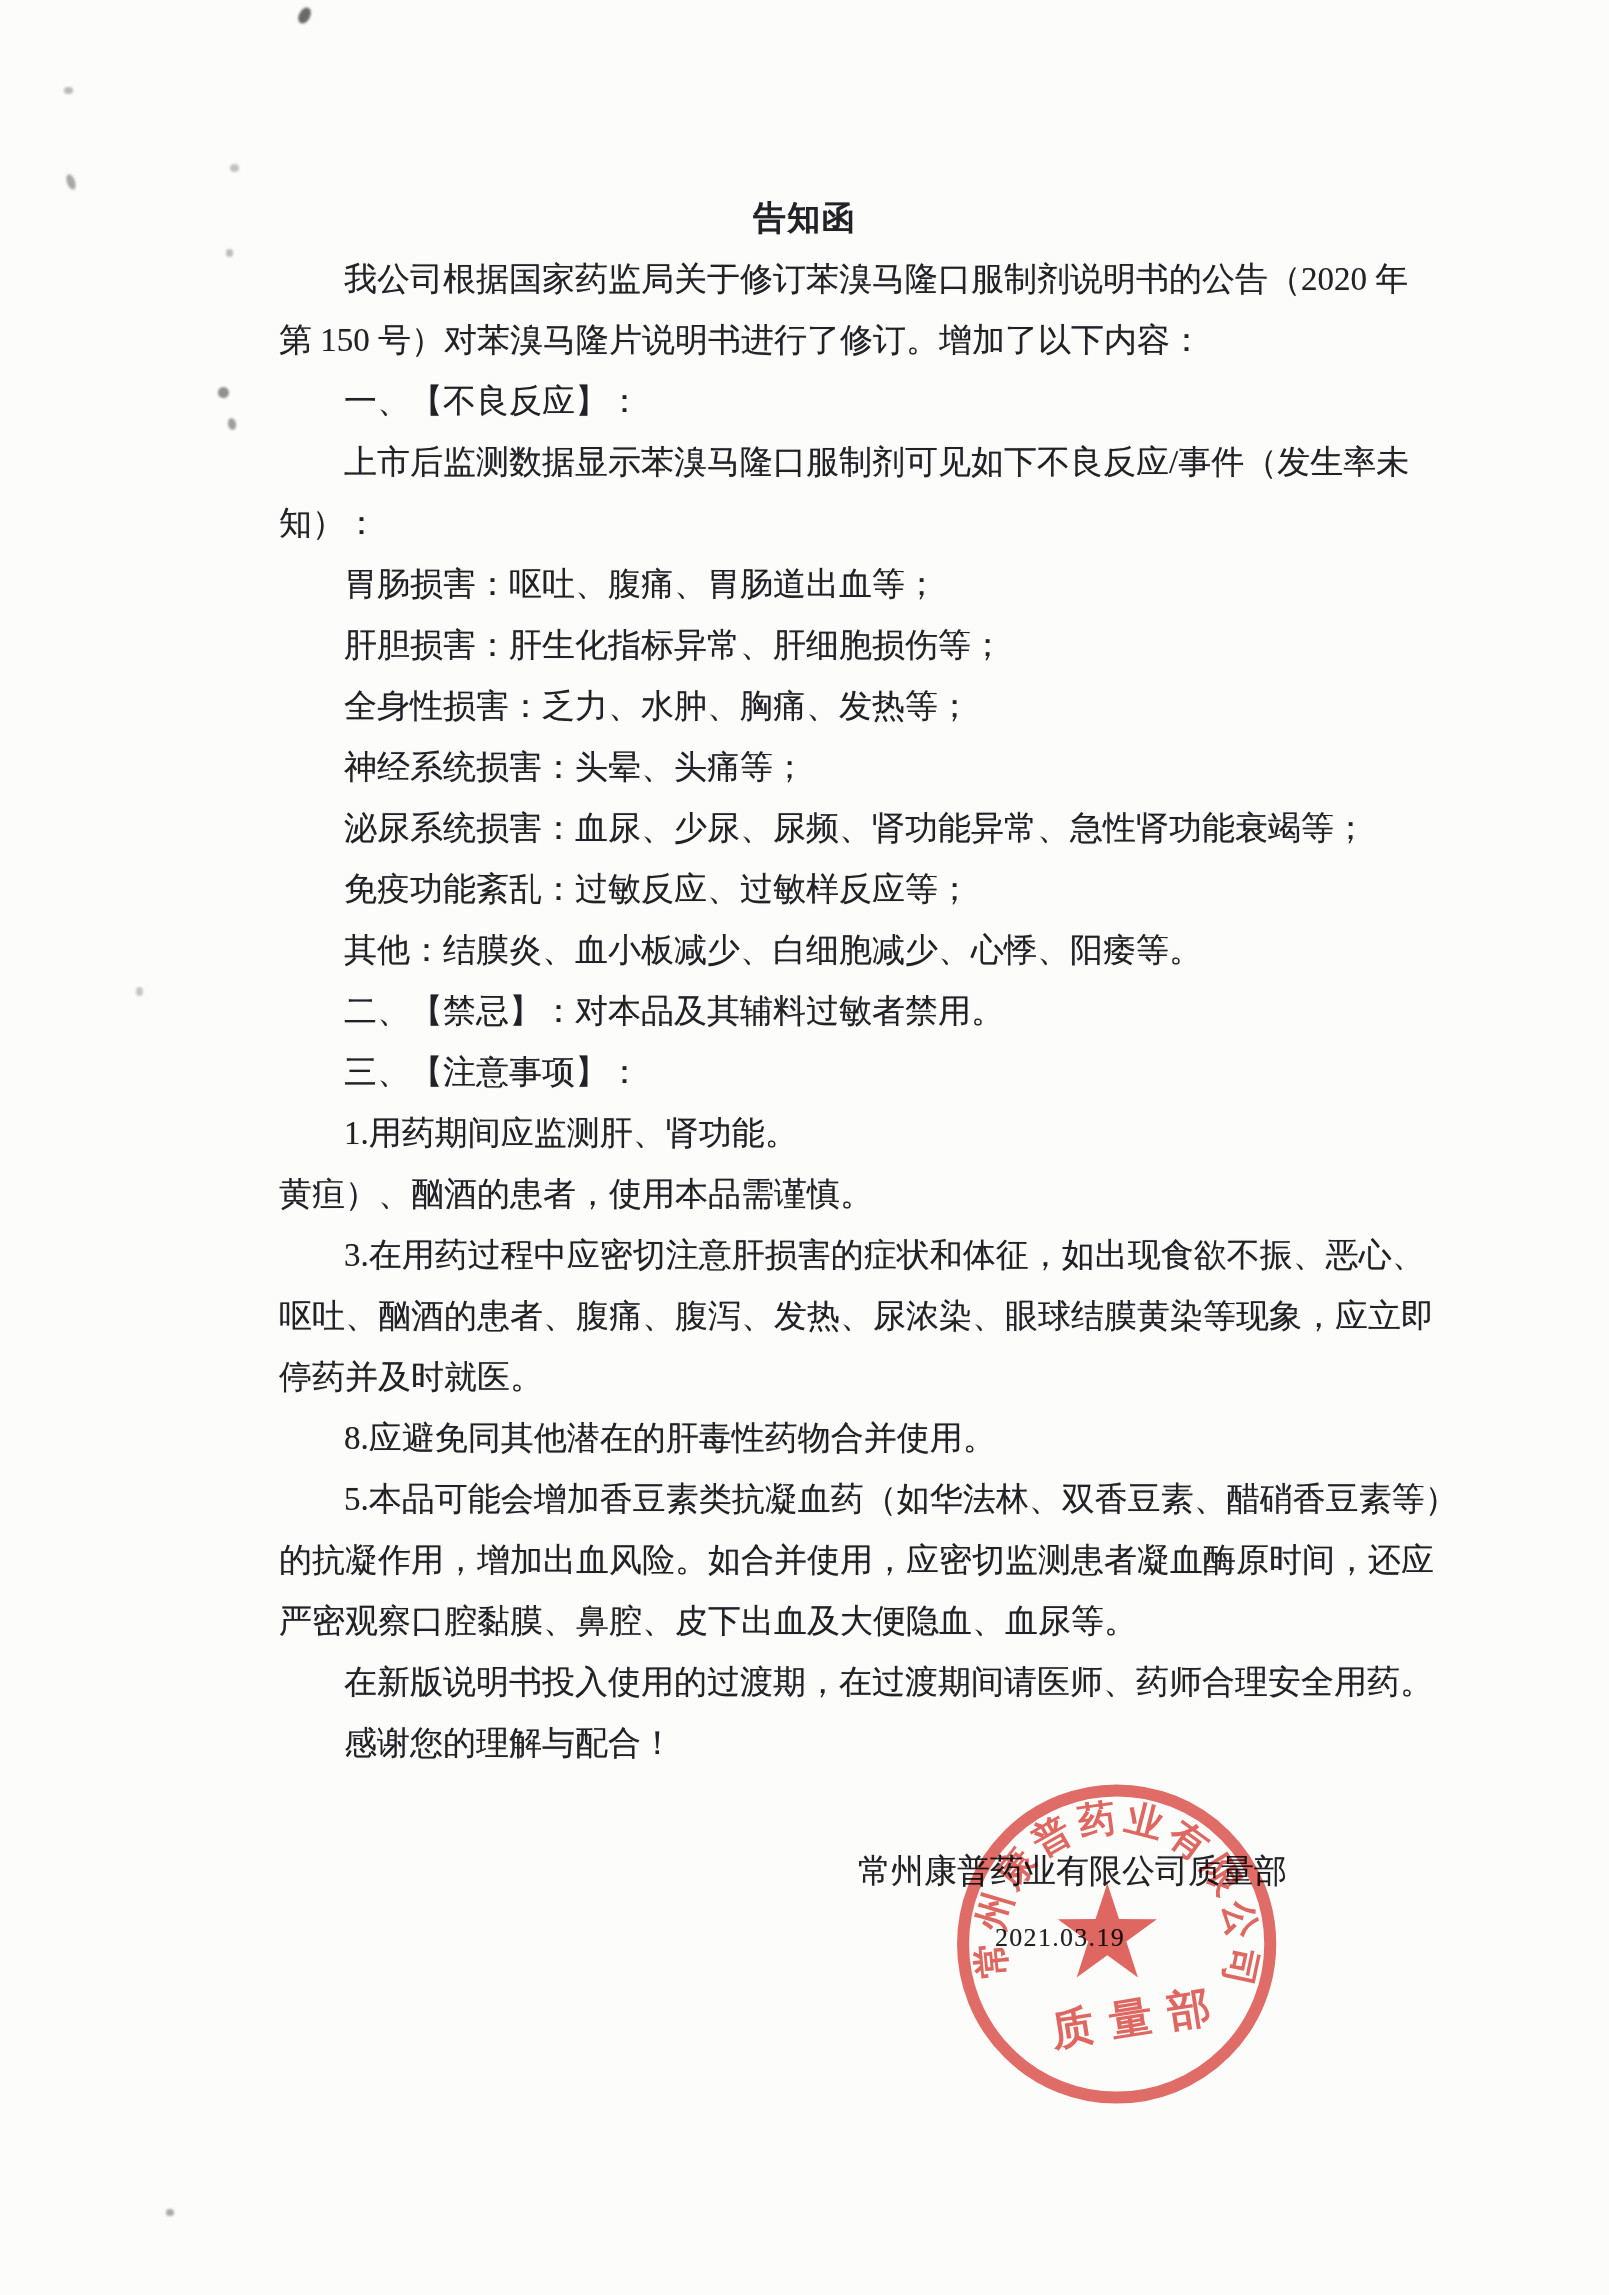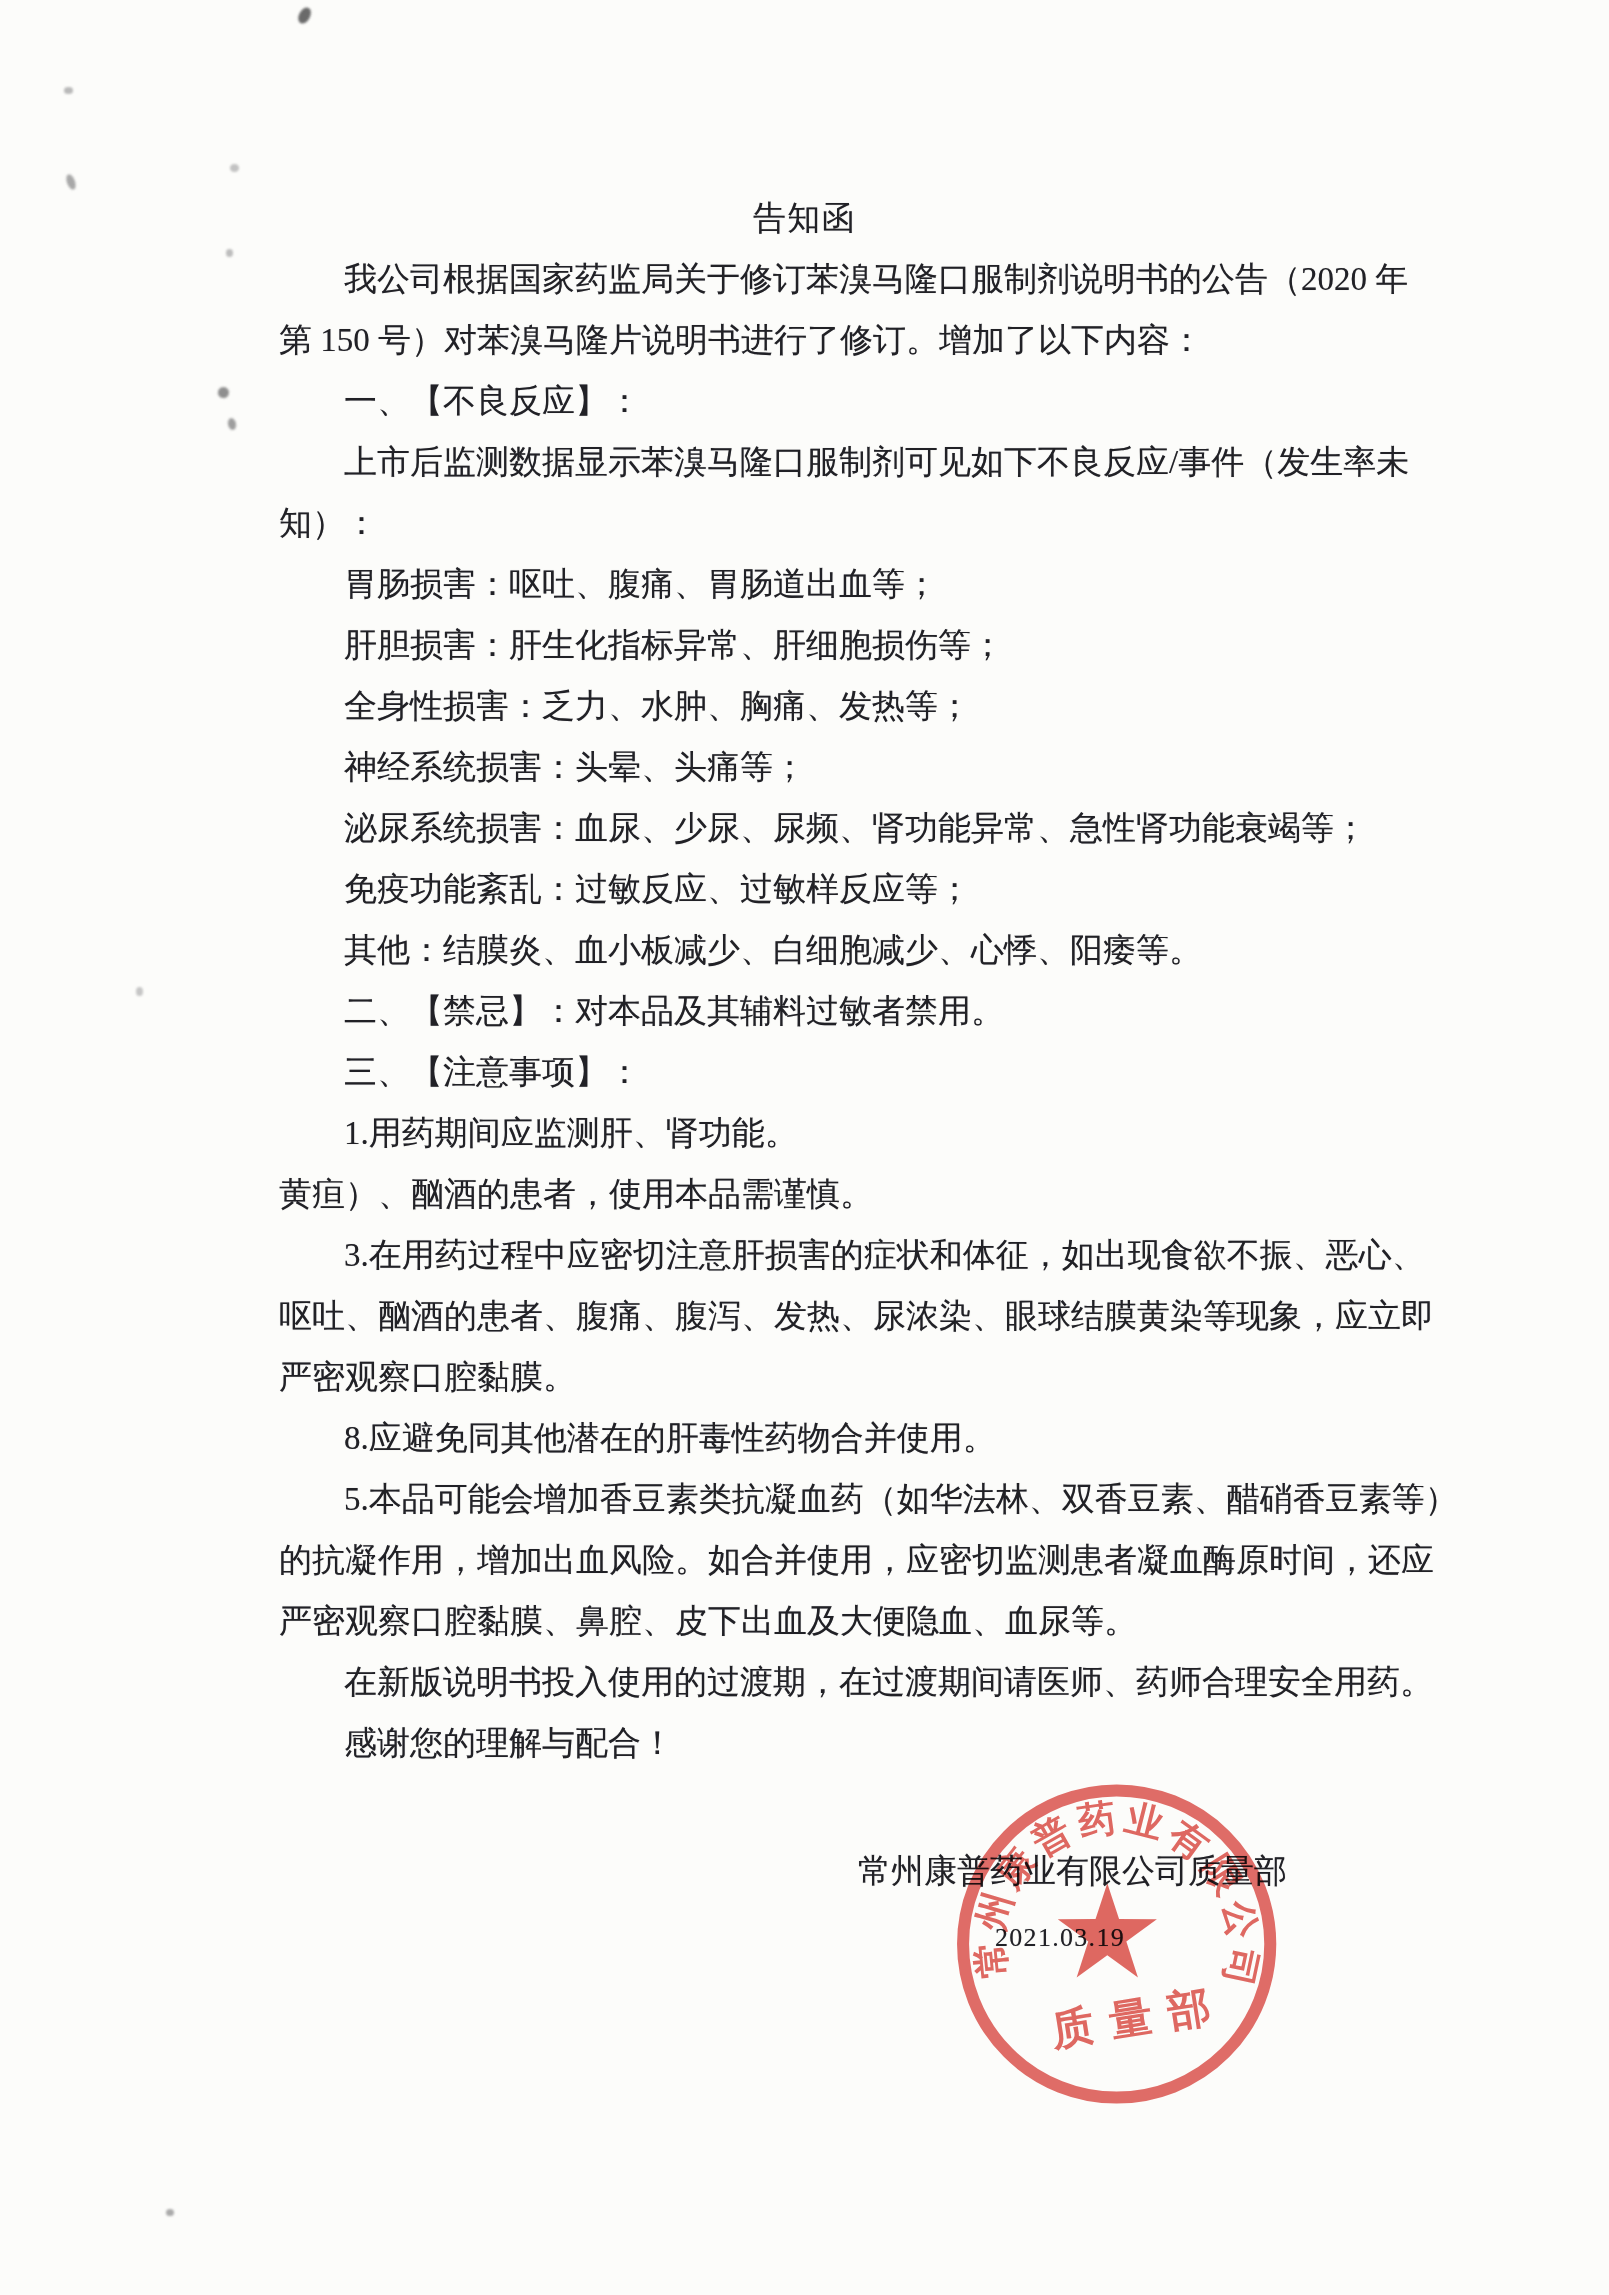--- a/index.html
+++ b/index.html
@@ -17,21 +17,21 @@
     color: #212126;
   }
   .title {
     position: absolute;
     top: 188px; left: 0;
     width: 1609px;
     height: 61px;
     line-height: 61px;
     text-align: center;
     font-size: 33px;
-    font-weight: 400;
+    font-weight: 700;
     letter-spacing: 1.3px;
     text-shadow: 0 0 0.7px rgba(30,30,40,.45);
   }
   .body-text {
     position: absolute;
     top: 249px; left: 237px;
     width: 1136px;
     margin-left: 42px;
   }
   .ln {
@@ -114,21 +114,21 @@
     <div class="ln ind">神经系统损害：头晕、头痛等；</div>
     <div class="ln ind">泌尿系统损害：血尿、少尿、尿频、肾功能异常、急性肾功能衰竭等；</div>
     <div class="ln ind">免疫功能紊乱：过敏反应、过敏样反应等；</div>
     <div class="ln ind">其他：结膜炎、血小板减少、白细胞减少、心悸、阳痿等。</div>
     <div class="ln ind">二、【禁忌】：对本品及其辅料过敏者禁用。</div>
     <div class="ln ind">三、【注意事项】：</div>
     <div class="ln ind">1.用药期间应监测肝、肾功能。</div>
     <div class="ln">黄疸）、酗酒的患者，使用本品需谨慎。</div>
     <div class="ln ind">3.在用药过程中应密切注意肝损害的症状和体征，如出现食欲不振、恶心、</div>
     <div class="ln">呕吐、酗酒的患者、腹痛、腹泻、发热、尿浓染、眼球结膜黄染等现象，应立即</div>
-    <div class="ln">严密观察口腔黏膜。</div>
+    <div class="ln">停药并及时就医。</div>
     <div class="ln ind">8.应避免同其他潜在的肝毒性药物合并使用。</div>
     <div class="ln ind">5.本品可能会增加香豆素类抗凝血药（如华法林、双香豆素、醋硝香豆素等）</div>
     <div class="ln">的抗凝作用，增加出血风险。如合并使用，应密切监测患者凝血酶原时间，还应</div>
     <div class="ln">严密观察口腔黏膜、鼻腔、皮下出血及大便隐血、血尿等。</div>
     <div class="ln ind">在新版说明书投入使用的过渡期，在过渡期间请医师、药师合理安全用药。</div>
     <div class="ln ind">感谢您的理解与配合！</div>
   </div>
 
   <div class="sig">
     <div class="company">常州康普药业有限公司质量部</div>

